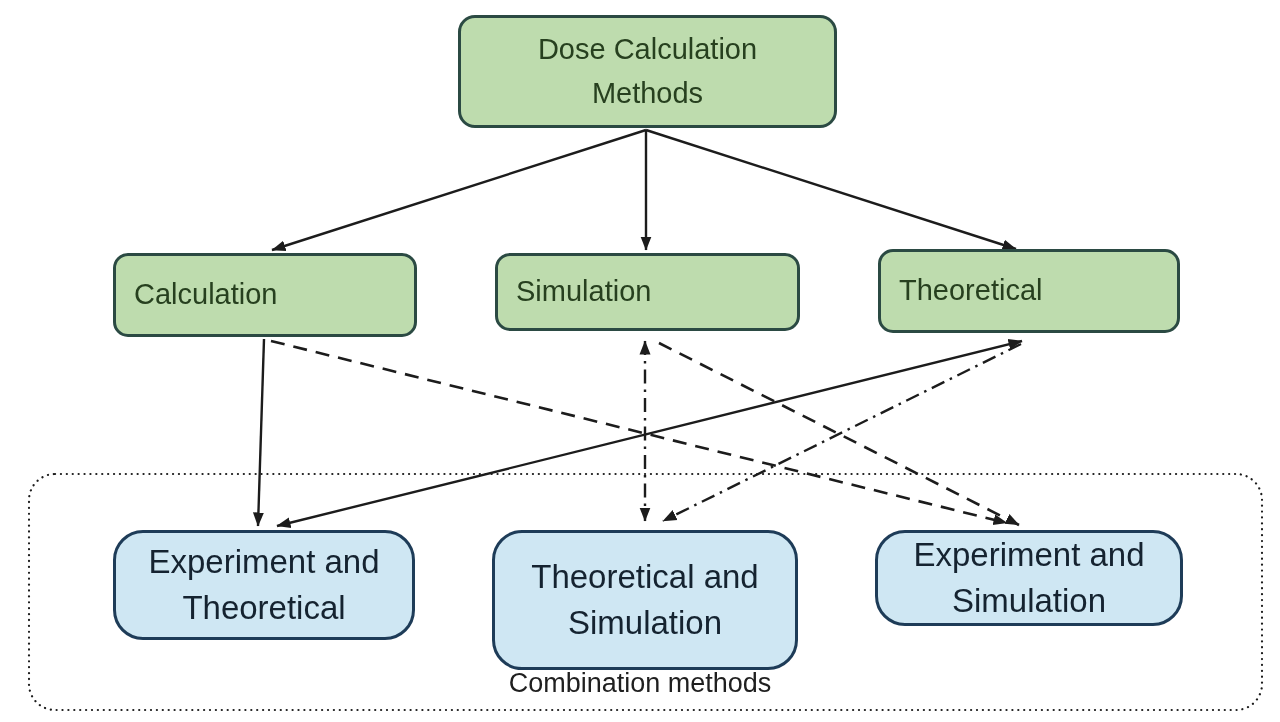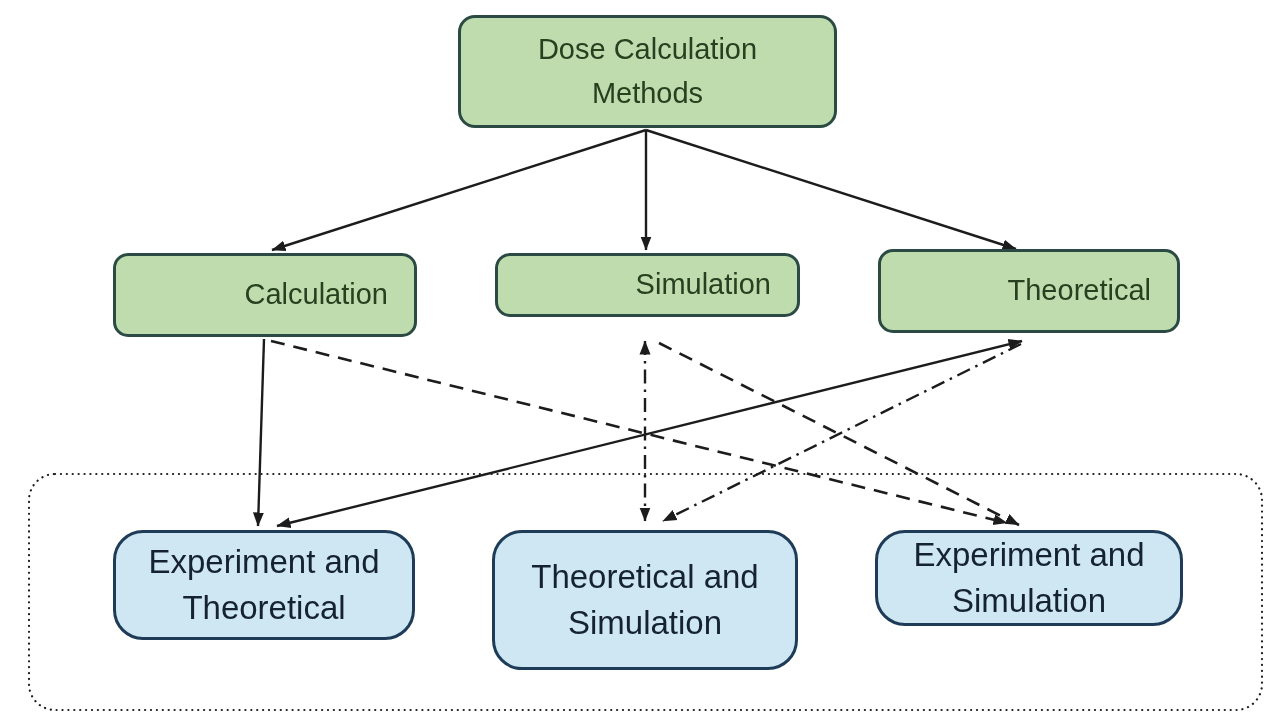--- a/index.html
+++ b/index.html
@@ -36,24 +36,24 @@
     stroke-width: 2.2;
     stroke-dasharray: 0.1 5.8;
     stroke-linecap: round;
     fill: none;
   }
   .node {
     position: absolute;
     z-index: 2;
     display: flex;
     align-items: center;
-    justify-content: flex-end;
+    justify-content: flex-start;
     text-align: center;
     box-sizing: border-box;
-    padding: 2px 26px;
+    padding: 2px 18px;
   }
   .node.method {
     background: var(--method-fill);
     border: 3px solid var(--method-border);
     color: var(--method-text);
     border-radius: 15px;
     font-size: 29px;
     line-height: 1.5;
   }
   .node.root { border-radius: 17px; }
@@ -103,34 +103,35 @@
   </svg>
 
   <div class="node method root" style="left:458px; top:15px; width:379px; height:113px;">
     <span>Dose Calculation Methods</span>
   </div>
 
   <div class="node method" style="left:113px; top:253px; width:304px; height:84px;">
     <span>Calculation</span>
   </div>
 
-  <div class="node method" style="left:495px; top:253px; width:305px; height:64px;">
+  <div class="node method" style="left:495px; top:253px; width:305px; height:78px;">
     <span>Simulation</span>
   </div>
 
   <div class="node method" style="left:878px; top:249px; width:302px; height:84px;">
     <span>Theoretical</span>
   </div>
 
   <div class="node combo" style="left:113px; top:530px; width:302px; height:110px;">
     <span>Experiment and Theoretical</span>
   </div>
 
   <div class="node combo" style="left:492px; top:530px; width:306px; height:140px;">
     <span>Theoretical and Simulation</span>
   </div>
 
   <div class="node combo" style="left:875px; top:530px; width:308px; height:96px;">
     <span>Experiment and Simulation</span>
   </div>
 
+  <div class="group-label">Combination methods</div>
 
 </div>
 
 </body></html>

